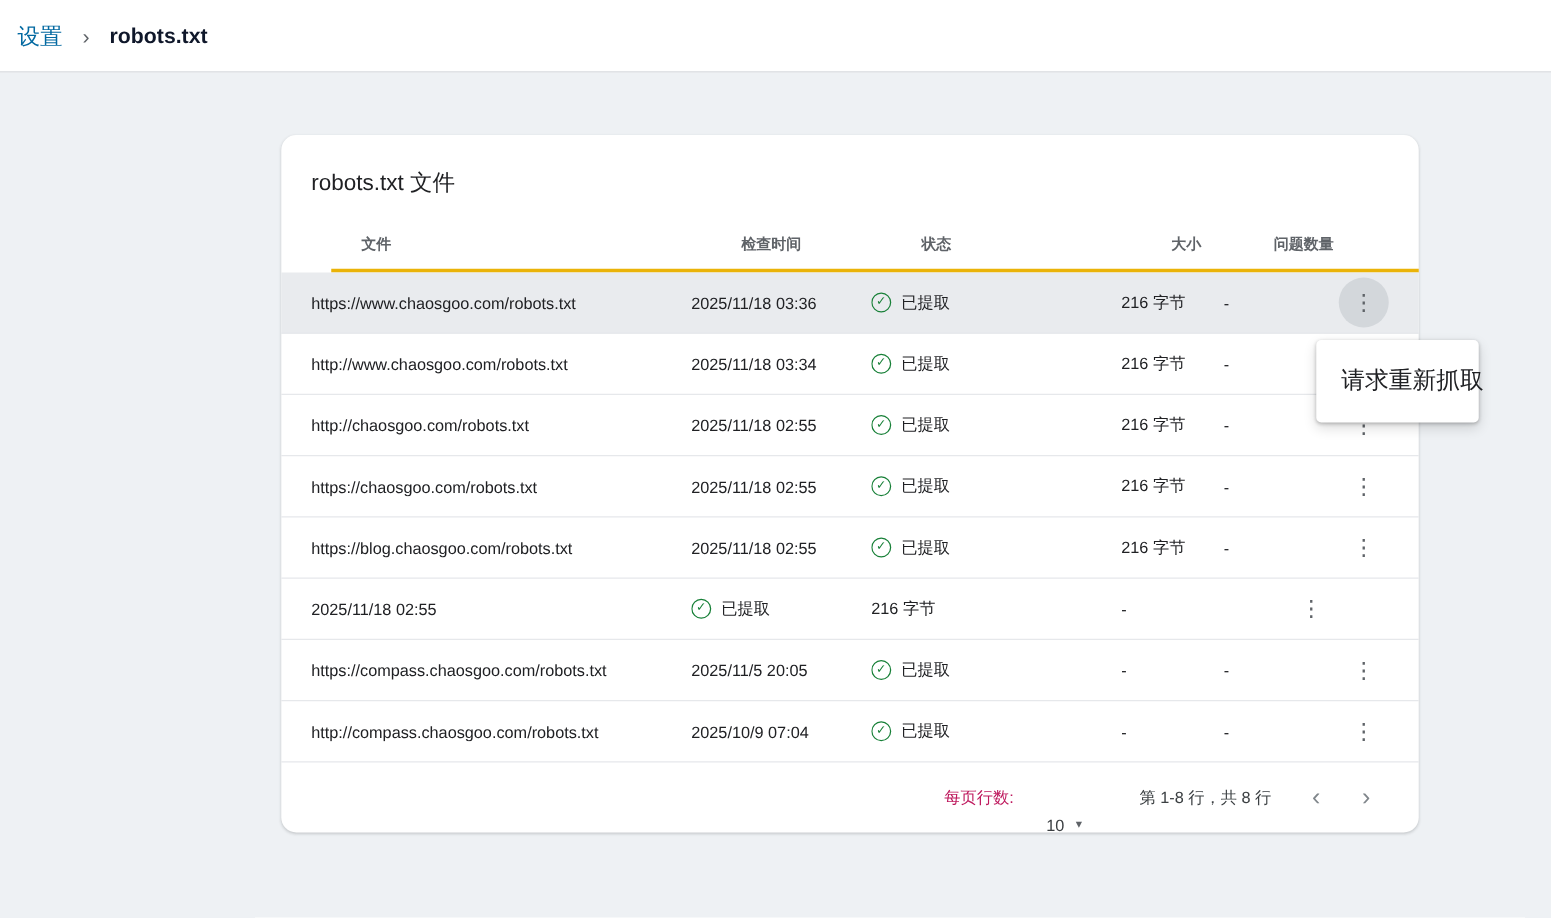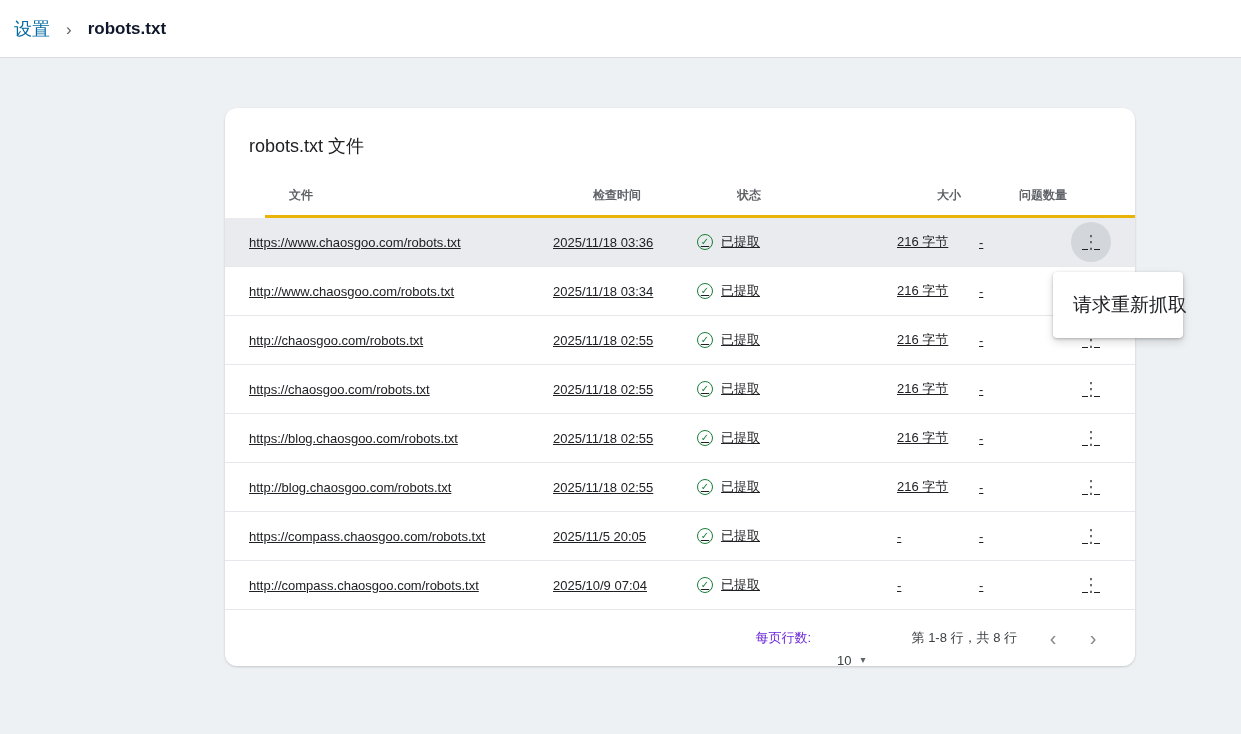--- a/index.html
+++ b/index.html
@@ -58,21 +58,20 @@
     font-weight: bold;
     color: #5f6368;
     margin-left: 40px;
   }
   .trow {
     height: 49px;
     border-bottom: 1px solid #e6e8eb;
     font-size: 13px;
     color: #202124;
     cursor: pointer;
-    text-decoration: underline;
   }
   .trow.highlighted { background: #e9ebee; }
   .cell { white-space: nowrap; overflow: hidden; text-overflow: ellipsis; padding-right: 10px; }
   .status-cell { display: flex; align-items: center; gap: 8px; }
   .status-icon {
     width: 16px; height: 16px; flex: none;
     border: 1.5px solid #188038;
     border-radius: 50%;
     color: #188038;
     display: inline-flex; align-items: center; justify-content: center;
@@ -91,21 +90,21 @@
   
   .tfooter {
     height: 56px;
     display: flex;
     align-items: center;
     justify-content: flex-end;
     padding: 0 22px;
     font-size: 13px;
     color: #3c4043;
   }
-  .rpp-label { color: #6d28d9; }
+  .rpp-label { color: #be185d; }
   .rpp-select { display: flex; align-items: center; gap: 9px; margin-left: 26px; cursor: pointer; margin-top: 44px; }
   .rpp-value { color: #3c4043; }
   .rpp-arrow { font-size: 10px; color: #5f6368; line-height: 1; }
   .range-label { margin-left: 46px; }
   .page-btn {
     width: 40px; height: 40px;
     border: none; background: transparent; border-radius: 50%;
     display: flex; align-items: center; justify-content: center;
     font-size: 20px; color: #80868b; cursor: pointer; padding: 0; font-family: inherit;
   }
@@ -231,21 +230,20 @@
     <div class="cell">216 字节</div>
     <div class="cell">-</div>
     <div class="cell actions-cell">
       <button class="more-btn">
         <span class="more-icon">⋮</span>
       </button>
     </div>
   </div>
 
   <div class="trow">
-    <div class="cell">http://blog.chaosgoo.com/robots.txt</div>
     <div class="cell">2025/11/18 02:55</div>
     <div class="cell status-cell">
       <span class="status-icon">✓</span>
       <span>已提取</span>
     </div>
     <div class="cell">216 字节</div>
     <div class="cell">-</div>
     <div class="cell actions-cell">
       <button class="more-btn">
         <span class="more-icon">⋮</span>

